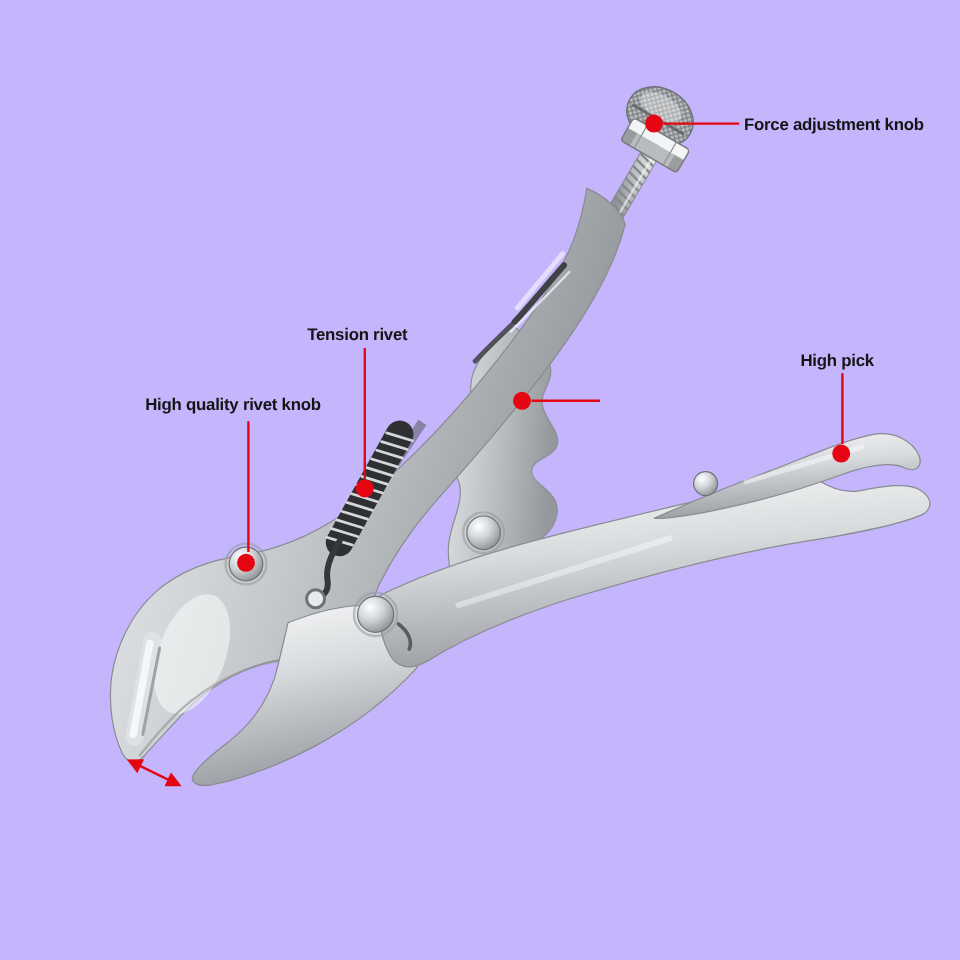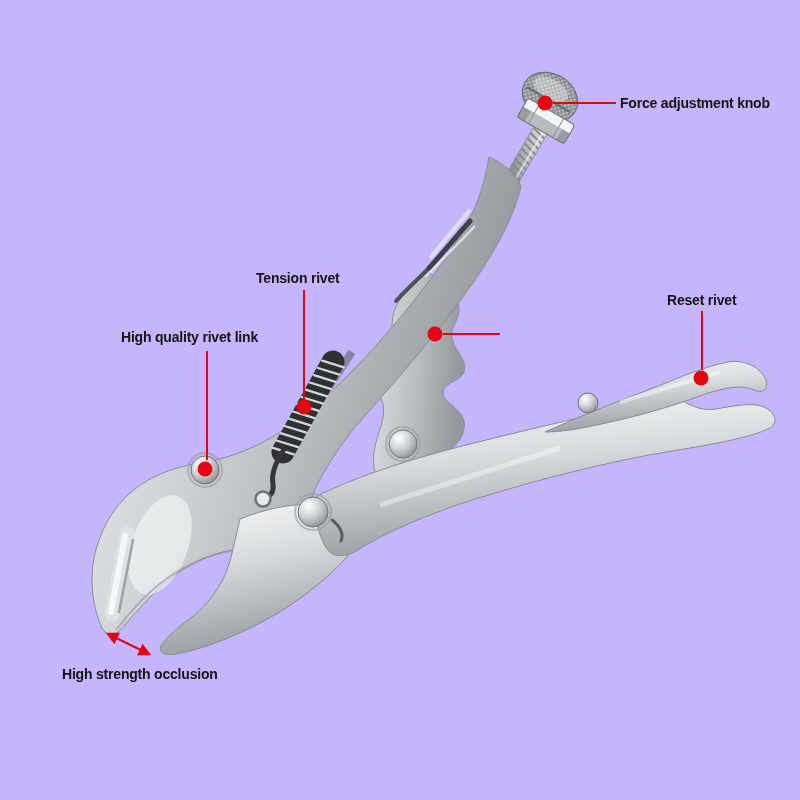--- a/index.html
+++ b/index.html
@@ -186,16 +186,15 @@
       <circle cx="545" cy="103" r="7.5"></circle>
       <circle cx="304" cy="407" r="7.5"></circle>
       <circle cx="205" cy="469" r="7.5"></circle>
       <circle cx="435" cy="334" r="7.5"></circle>
       <circle cx="701" cy="378" r="7.5"></circle>
     </g>
   </svg>
 
   <div class="callout-label" id="lbl-force">Force adjustment knob</div>
   <div class="callout-label" id="lbl-tension">Tension rivet</div>
-  <div class="callout-label" id="lbl-rivet">High quality rivet link</div>
-  <div class="callout-label" id="lbl-reset">Reset rivet</div>
-  <div class="callout-label" id="lbl-occlusion">High strength occlusion</div>
+  <div class="callout-label" id="lbl-rivet">High quality rivet knob</div>
+  <div class="callout-label" id="lbl-reset">High pick</div>
 </div>
 
 </body></html>

